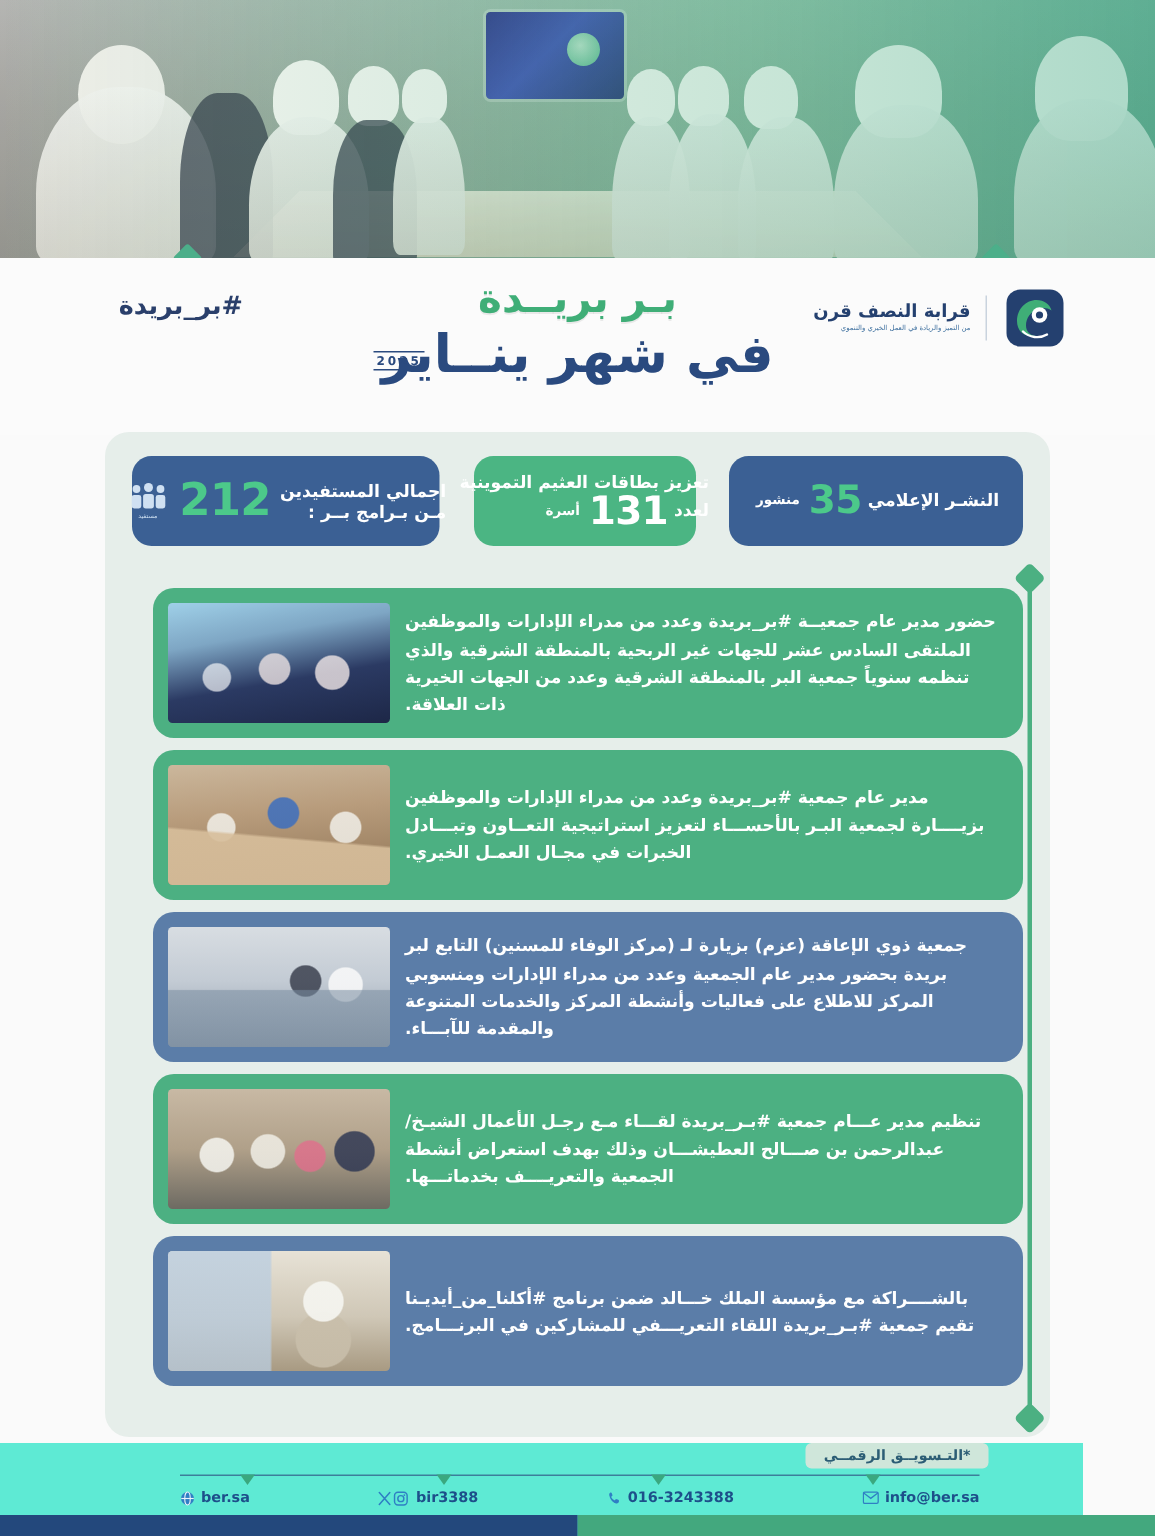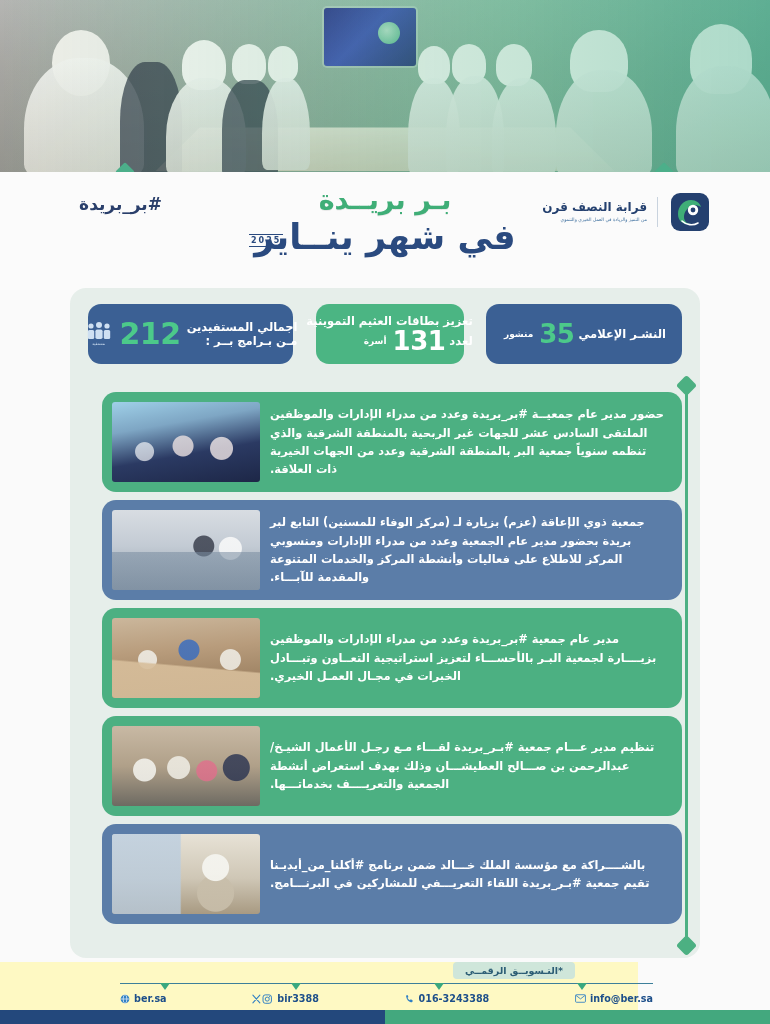--- a/index.html
+++ b/index.html
@@ -111,21 +111,21 @@
     radial-gradient(circle at 70% 42%,rgba(245,245,240,.92) 0 13px,rgba(0,0,0,0) 14px),
     radial-gradient(circle at 70% 74%,rgba(200,190,170,.9) 0 18px,rgba(0,0,0,0) 19px)}
   .ph5{background:linear-gradient(180deg,#c8b9a4 0%,#b0a089 50%,#6d6a62 100%)}
   .ph5:after{content:"";position:absolute;inset:0;
     background:radial-gradient(circle at 22% 55%,rgba(245,245,240,.85) 0 11px,rgba(0,0,0,0) 12px),
     radial-gradient(circle at 45% 52%,rgba(240,238,230,.85) 0 11px,rgba(0,0,0,0) 12px),
     radial-gradient(circle at 64% 56%,rgba(225,110,140,.8) 0 10px,rgba(0,0,0,0) 11px),
     radial-gradient(circle at 84% 52%,rgba(40,50,80,.8) 0 13px,rgba(0,0,0,0) 14px)}
 
   
-  .footer{position:absolute;left:0;top:962px;width:638px;height:62px;background:#fef9c3}
+  .footer{position:absolute;left:0;top:962px;width:722px;height:62px;background:#5eead4}
   .dm-badge{position:absolute;right:63px;top:0;background:#cfe6da;border-radius:4px;
     padding:3px 12px;font-size:9.5px;font-weight:bold;color:#2c5d75;letter-spacing:.3px;white-space:nowrap}
   .fline{position:absolute;left:120px;top:21px;width:533px;height:1.4px;background:#3c7f9a}
   .ftick{position:absolute;top:21px;width:0;height:0;border-left:5px solid transparent;
     border-right:5px solid transparent;border-top:7px solid #3aa87f}
   .fitems{position:absolute;left:120px;top:31px;width:533px;display:flex;direction:rtl;justify-content:space-between}
   .fitem{display:flex;align-items:center;gap:4px;font-size:9.6px;font-weight:bold;color:#1d4f8a;direction:ltr}
   .fitem .fi-ico{display:inline-flex;align-items:center;color:#2f7fc4}
   .bottombar{position:absolute;left:0;top:1010px;width:770px;height:14px;display:flex}
   .bb-green{width:50%;height:100%;background:#43a87e}
@@ -250,28 +250,28 @@
     <div class="rail-d rail-top"></div>
     <div class="rail-d rail-bot"></div>
 
     <div class="cards">
 
       <div class="card green">
         <div class="card-text">حضور مدير عام جمعيــة #بر_بريدة وعدد من مدراء الإدارات والموظفين الملتقى السادس عشر للجهات غير الربحية بالمنطقة الشرقية والذي تنظمه سنوياً جمعية البر بالمنطقة الشرقية وعدد من الجهات الخيرية ذات العلاقة.</div>
         <div class="card-photo ph1"></div>
       </div>
 
+      <div class="card green">
+        <div class="card-text">مدير عام جمعية #بر_بريدة وعدد من مدراء الإدارات والموظفين بزيــــارة لجمعية البـر بالأحســـاء لتعزيز استراتيجية التعــاون وتبـــادل الخبرات في مجـال العمـل الخيري.</div>
+        <div class="card-photo ph3"></div>
+      </div>
+
       <div class="card blue">
         <div class="card-text">جمعية ذوي الإعاقة (عزم) بزيارة لـ (مركز الوفاء للمسنين) التابع لبر بريدة بحضور مدير عام الجمعية وعدد من مدراء الإدارات ومنسوبي المركز للاطلاع على فعاليات وأنشطة المركز والخدمات المتنوعة والمقدمة للآبـــاء.</div>
         <div class="card-photo ph2"></div>
-      </div>
-
-      <div class="card green">
-        <div class="card-text">مدير عام جمعية #بر_بريدة وعدد من مدراء الإدارات والموظفين بزيــــارة لجمعية البـر بالأحســـاء لتعزيز استراتيجية التعــاون وتبـــادل الخبرات في مجـال العمـل الخيري.</div>
-        <div class="card-photo ph3"></div>
       </div>
 
       <div class="card green">
         <div class="card-text">تنظيم مدير عـــام جمعية #بـر_بريدة لقـــاء مـع رجـل الأعمال الشيـخ/ عبدالرحمن بن صـــالح العطيشـــان وذلك بهدف استعراض أنشطة الجمعية والتعريــــف بخدماتـــها.</div>
         <div class="card-photo ph5"></div>
       </div>
 
       <div class="card blue">
         <div class="card-text">بالشــــراكة مع مؤسسة الملك خـــالد ضمن برنامج #أكلنا_من_أيديـنا تقيم جمعية #بـر_بريدة اللقاء التعريـــفي للمشاركين في البرنـــامج.</div>
         <div class="card-photo ph4"></div>

